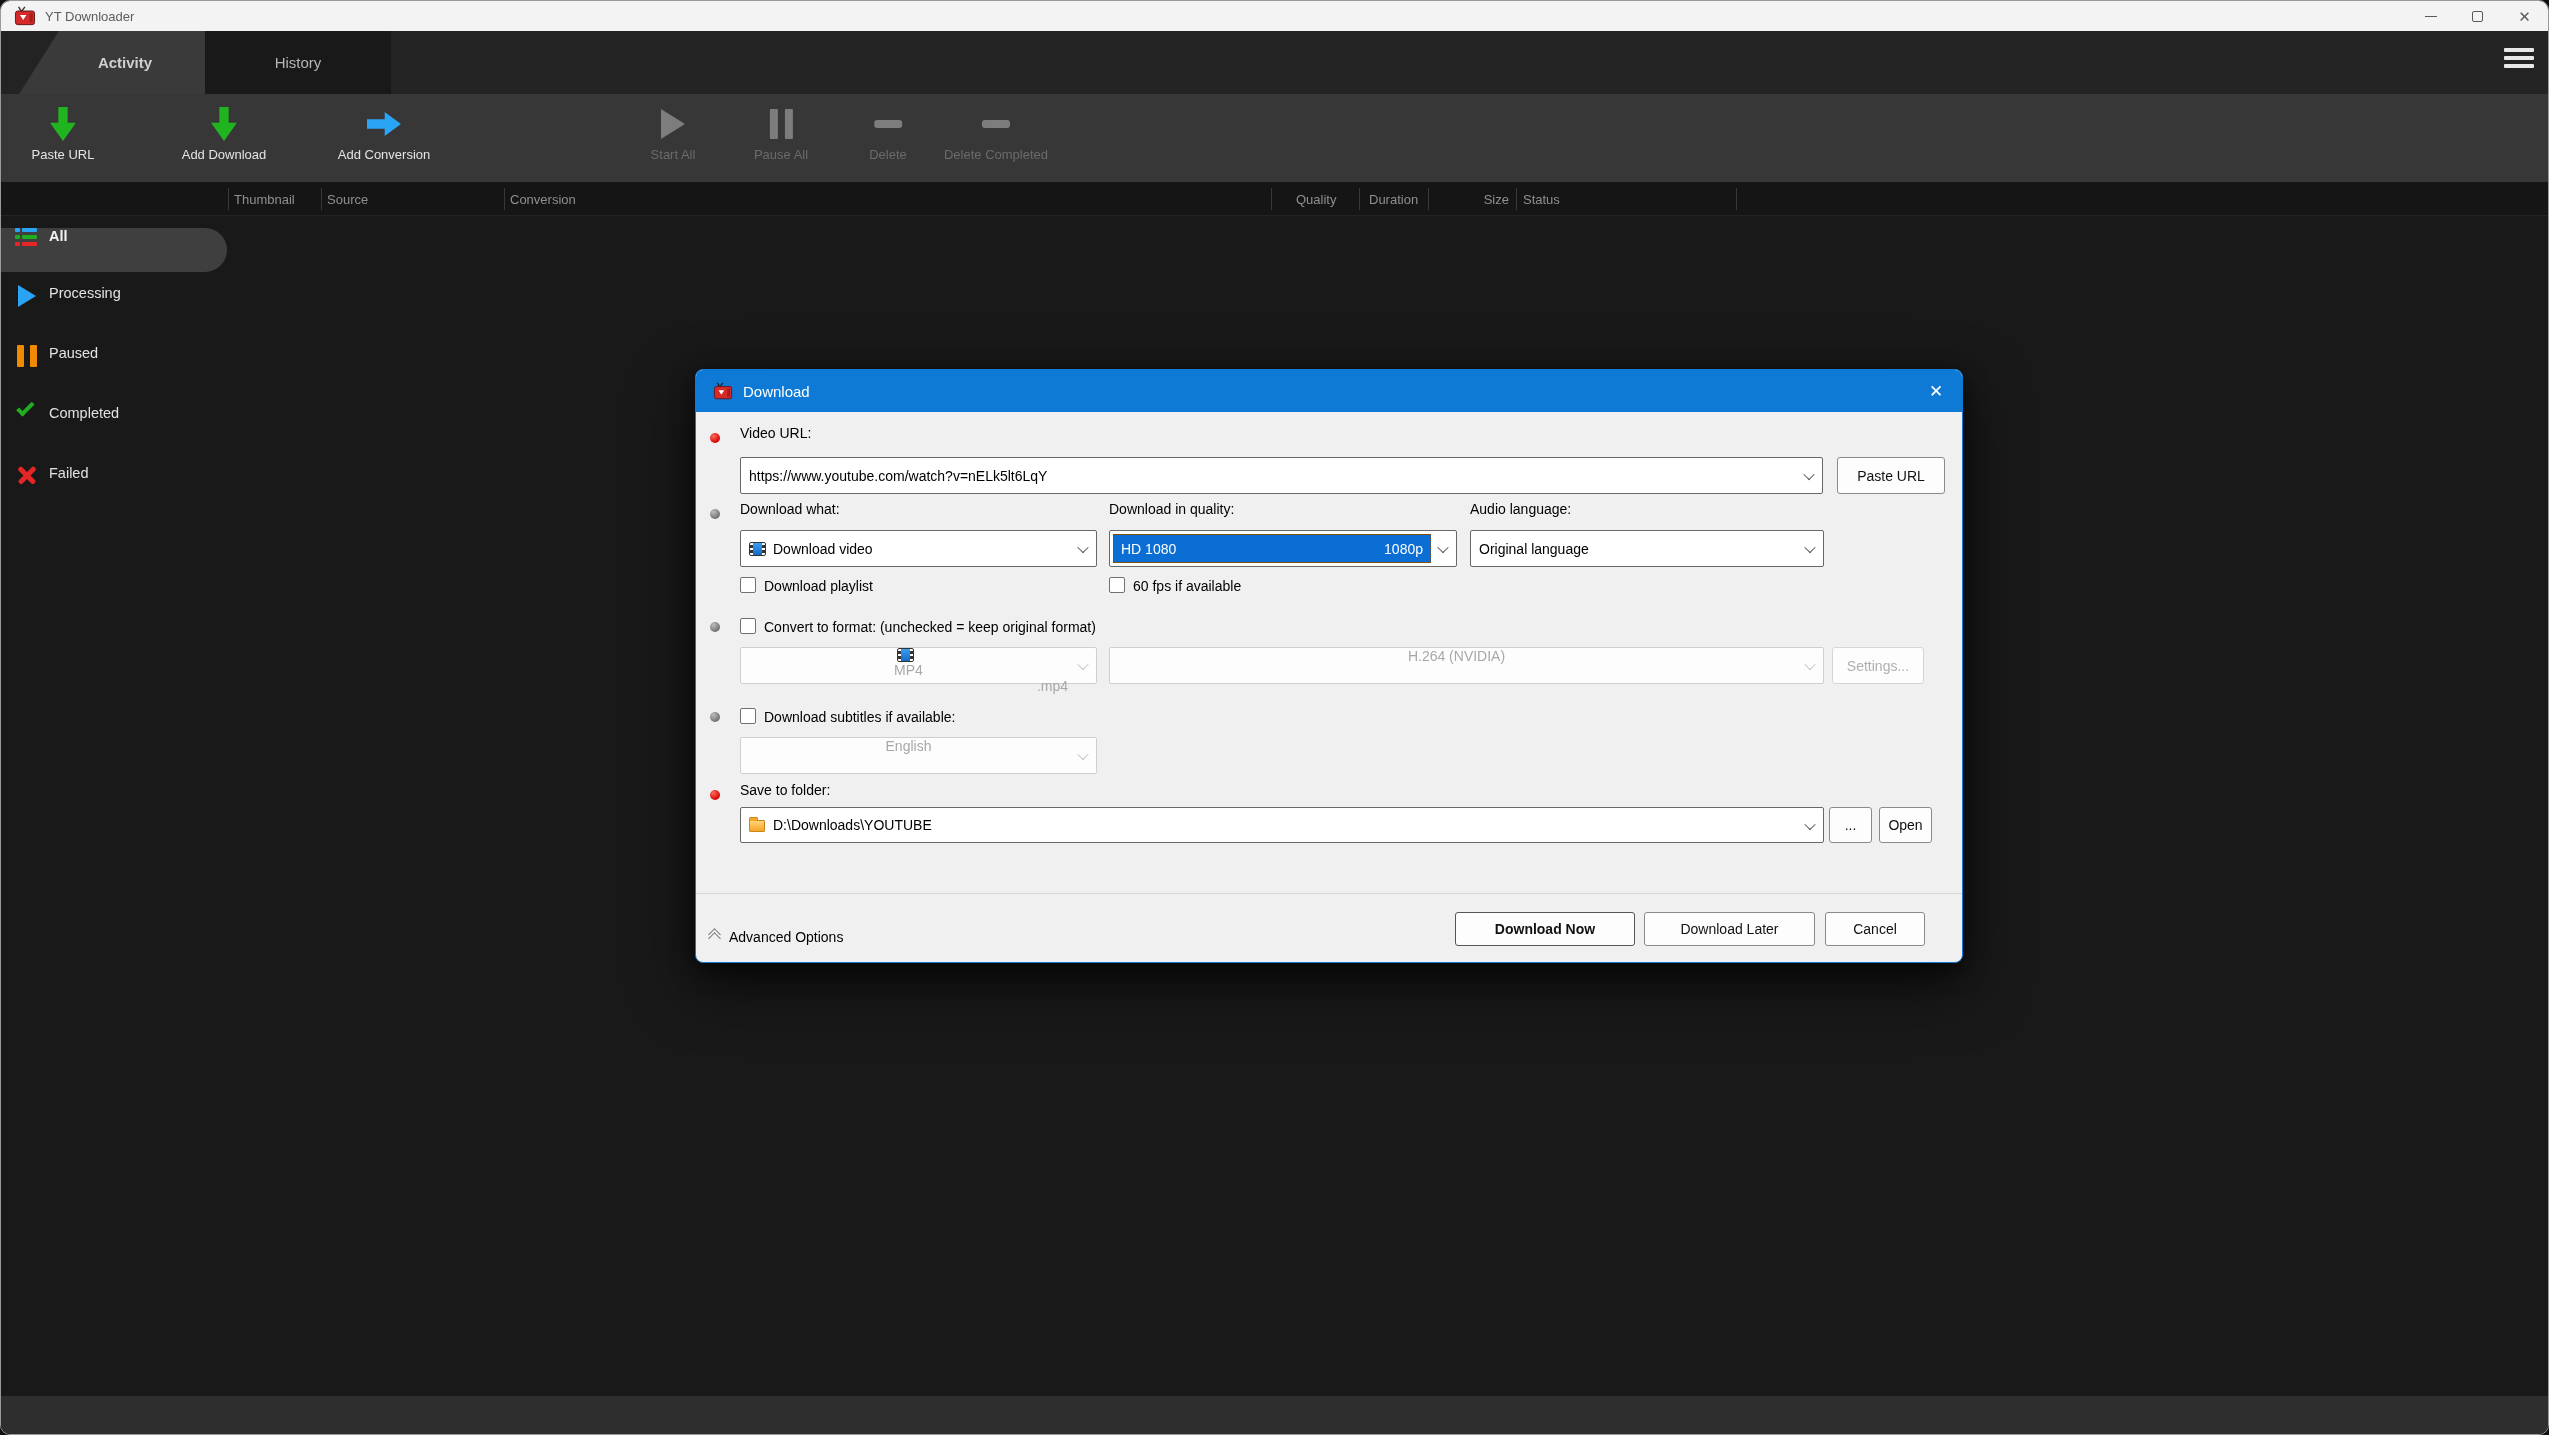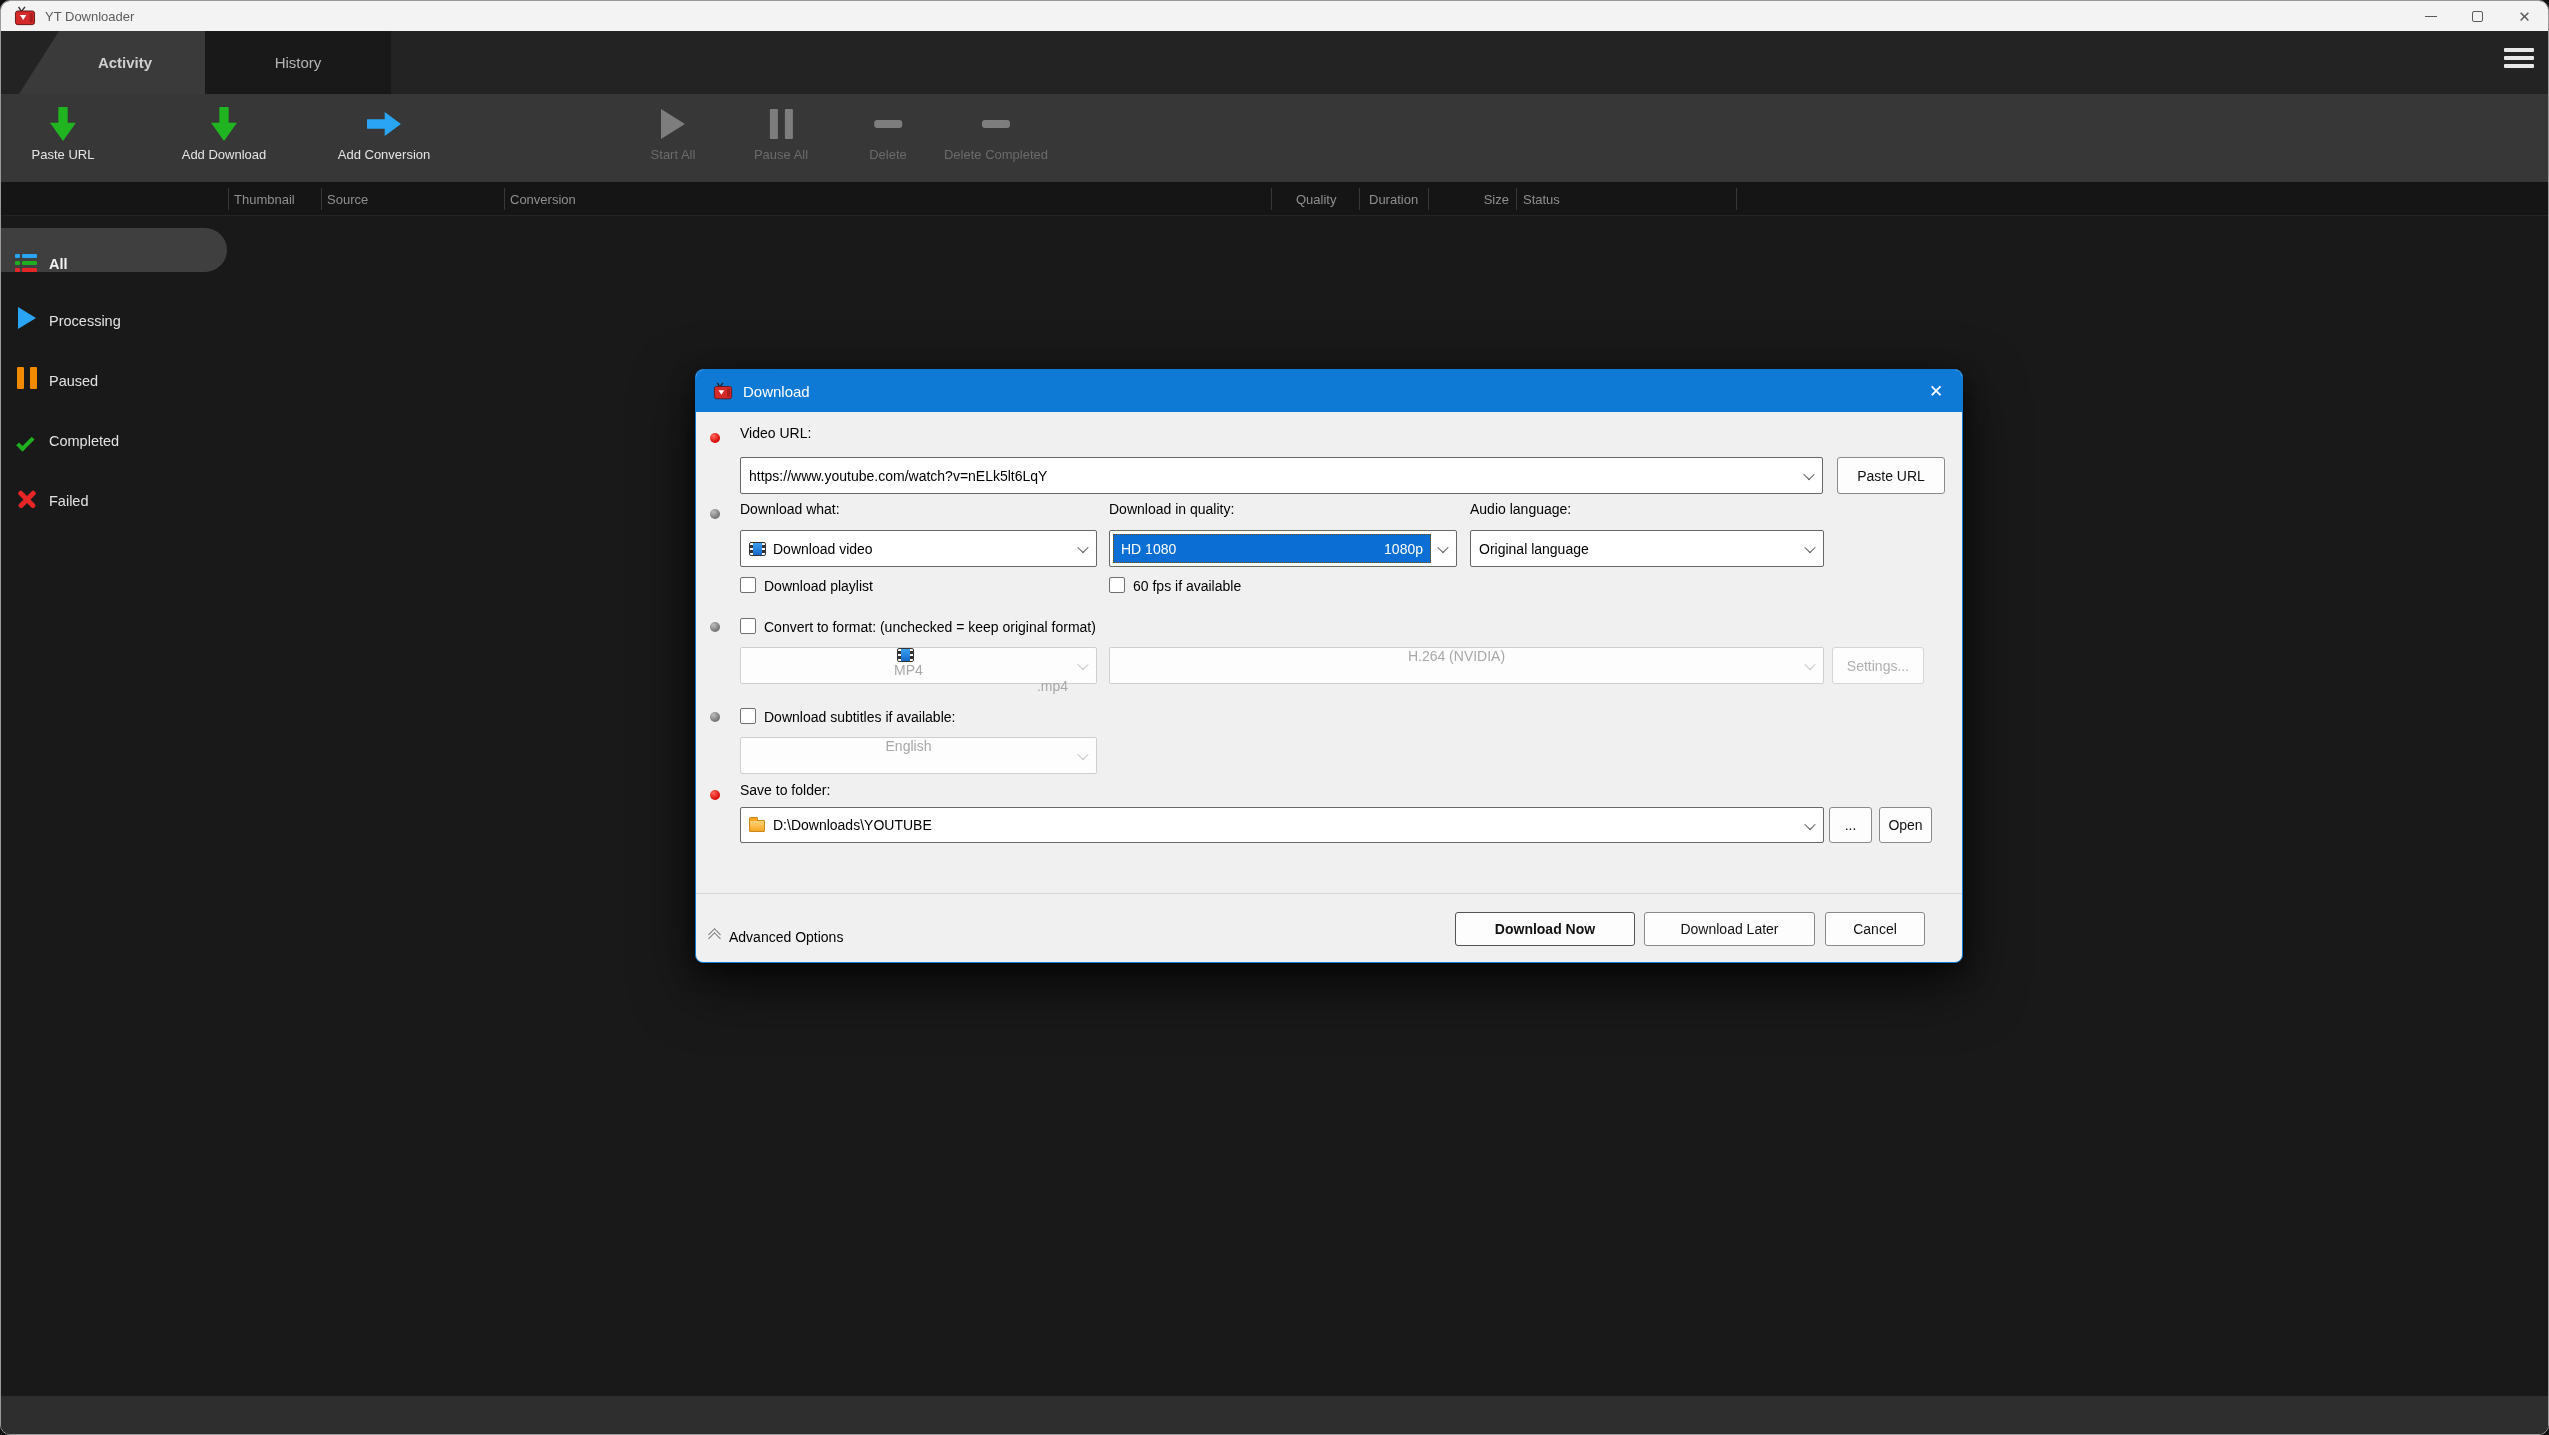--- a/index.html
+++ b/index.html
@@ -62,21 +62,21 @@
 
   
   .table-header { position:absolute; left:0; top:181px; width:100%; height:34px; background:#151515;
                   border-bottom:1px solid #242424; }
   .col-label { position:absolute; top:0; height:34px; display:flex; align-items:center;
                font-size:13px; color:#8f8f8f; white-space:nowrap; }
   .col-sep { position:absolute; top:6px; width:1px; height:22px; background:#383838; }
 
   
   .content { position:absolute; left:0; top:215px; width:100%; height:1180px; background:#191919; }
-  .side-item { position:absolute; left:0; width:226px; height:44px; display:flex; align-items:flex-end;
+  .side-item { position:absolute; left:0; width:226px; height:44px; display:flex; align-items:flex-start;
                color:#e2e2e2; font-size:14.5px; }
   .side-item.selected { background:#3f3f3f; border-radius:0 22px 22px 0; font-weight:600; color:#f2f2f2; }
   .side-icon { width:26px; margin-left:13px; margin-right:9px; display:flex; align-items:center; justify-content:center; }
 
   .icon-list { display:flex; flex-direction:column; gap:3px; width:24px; }
   .icon-list i { display:flex; gap:2px; height:4px; }
   .icon-list i b { display:block; height:4px; border-radius:1px; }
   .icon-list i b.d { width:5px; } .icon-list i b.l { width:15px; }
   .row-blue b { background:var(--blue,#2aa5f5); }
   .row-green b { background:#1fae1f; }

